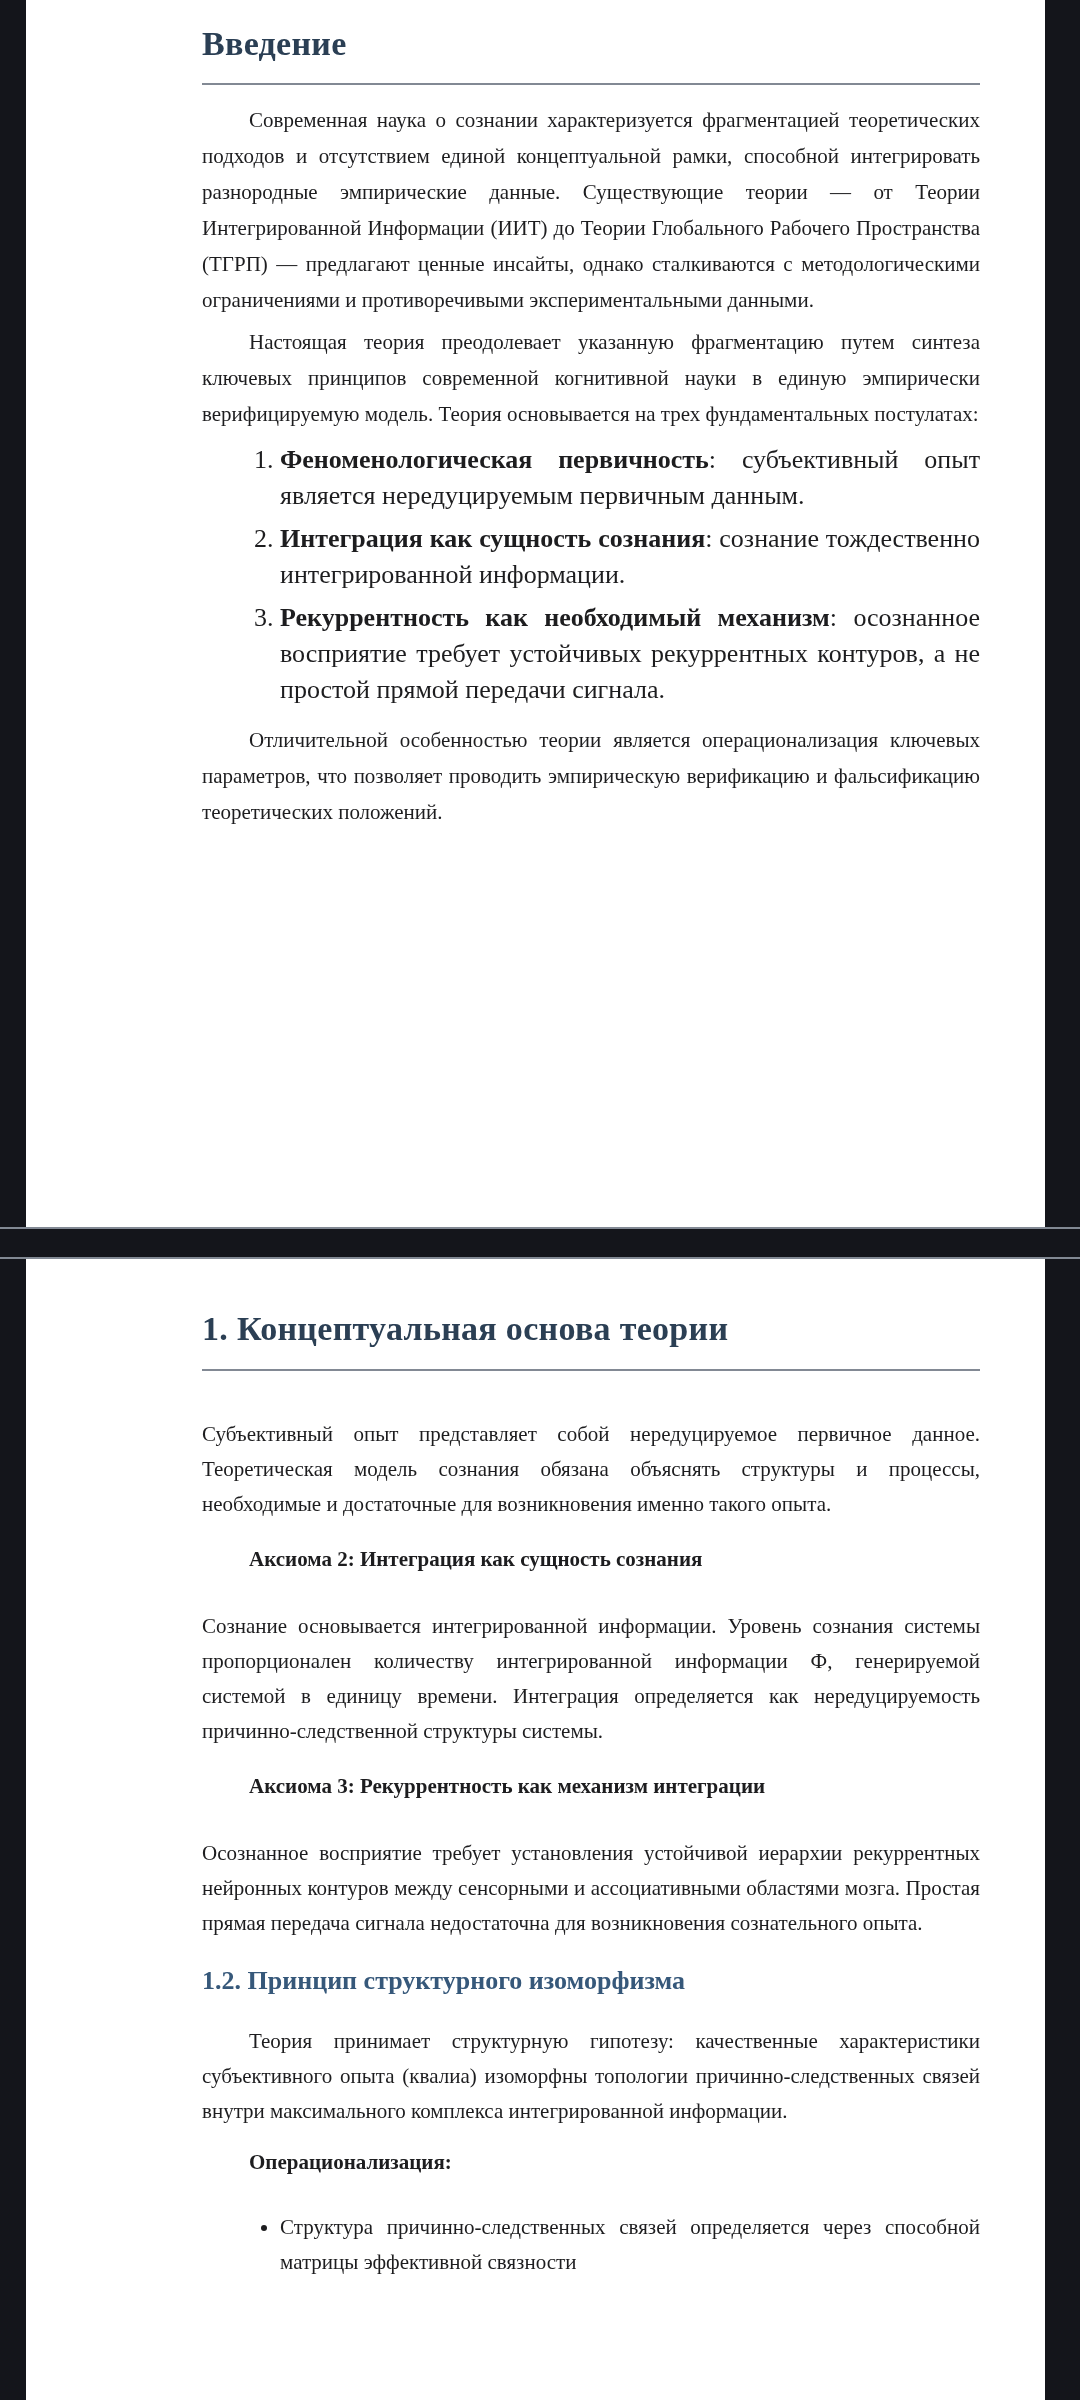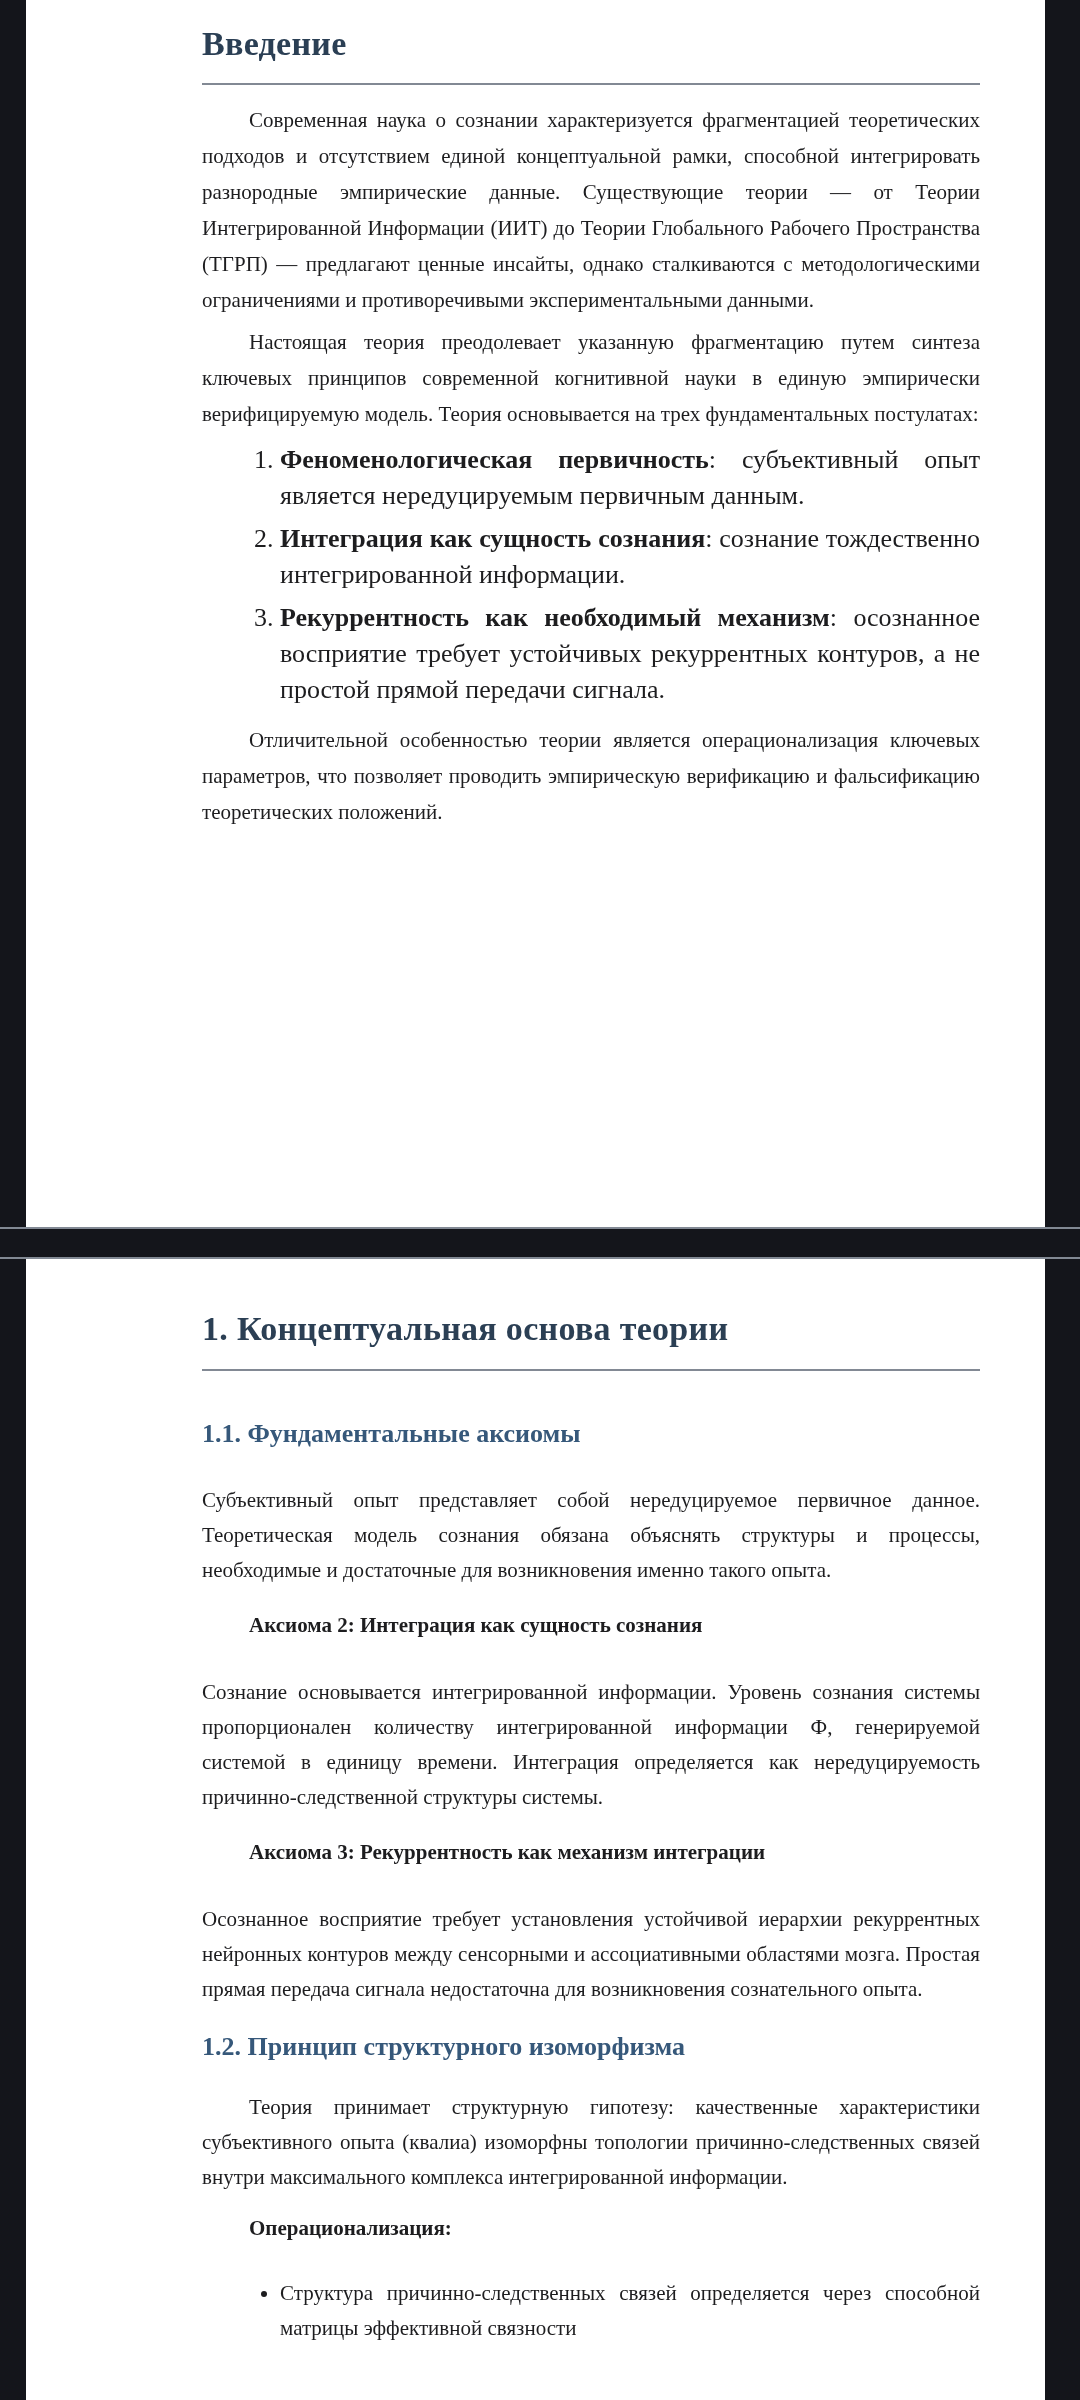--- a/index.html
+++ b/index.html
@@ -98,21 +98,20 @@
     </ol>
     <p class="body para indent">Отличительной особенностью теории является операционализация ключевых параметров, что позволяет проводить эмпирическую верификацию и фальсификацию теоретических положений.</p>
   </div>
 
   <div class="page-gap"></div>
 
   <div class="page page2">
     <h1>1. Концептуальная основа теории</h1>
     <hr class="rule">
 
-    <h2>1.1. Фундаментальные аксиомы</h2>
 
     <p class="body axiom-body">Субъективный опыт представляет собой нередуцируемое первичное данное. Теоретическая модель сознания обязана объяснять структуры и процессы, необходимые и достаточные для возникновения именно такого опыта.</p>
 
     <p class="body axiom-title">Аксиома 2: Интеграция как сущность сознания</p>
     <p class="body axiom-body">Сознание основывается интегрированной информации. Уровень сознания системы пропорционален количеству интегрированной информации Ф, генерируемой системой в единицу времени. Интеграция определяется как нередуцируемость причинно-следственной структуры системы.</p>
 
     <p class="body axiom-title">Аксиома 3: Рекуррентность как механизм интеграции</p>
     <p class="body axiom-body">Осознанное восприятие требует установления устойчивой иерархии рекуррентных нейронных контуров между сенсорными и ассоциативными областями мозга. Простая прямая передача сигнала недостаточна для возникновения сознательного опыта.</p>
 
     <h2 class="mt">1.2. Принцип структурного изоморфизма</h2>

